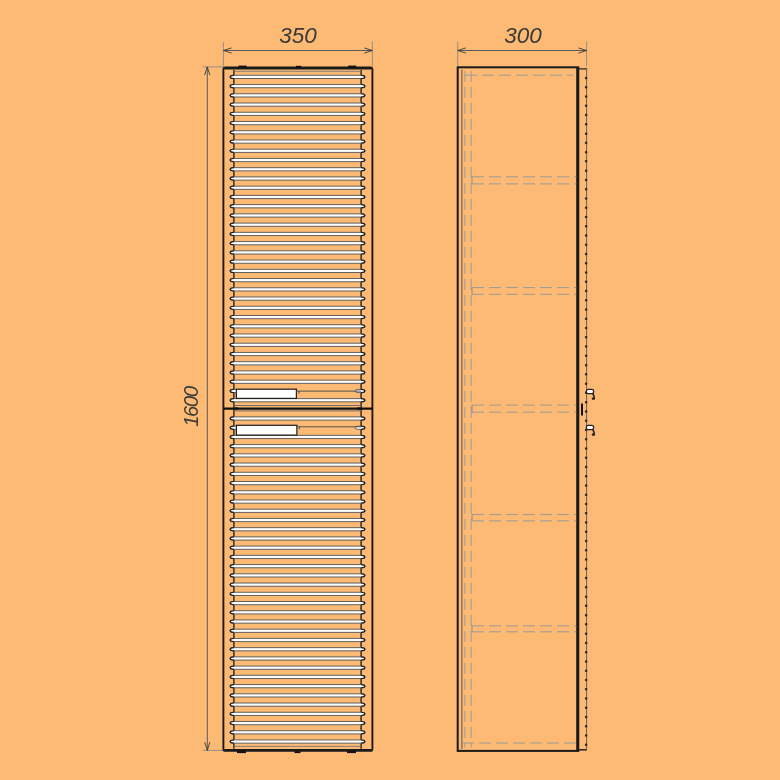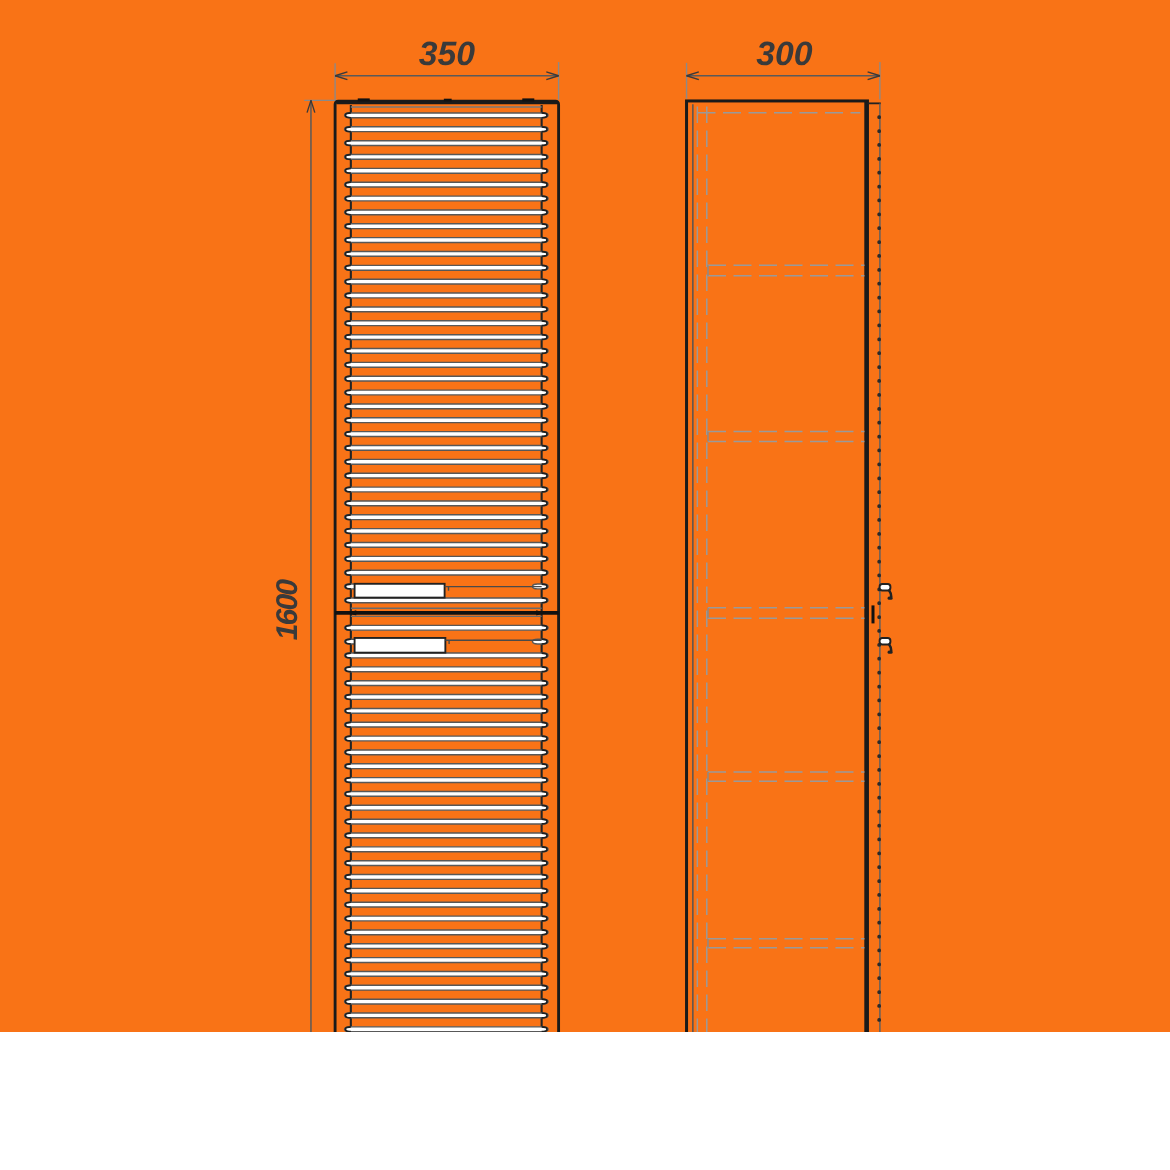--- a/index.html
+++ b/index.html
@@ -1,16 +1,16 @@
 <!DOCTYPE html>
 <html><head>
 <meta charset="utf-8">
 <style>
 html,body{margin:0;padding:0;background:#fff;}
-#page{width:780px;height:688px;background:#f97316;overflow:hidden;font-weight:bold;}
+#page{width:780px;height:780px;background:#fdba74;overflow:hidden;}
 </style>
 </head>
 <body>
 
 <div id="page">
 <svg width="780" height="780" viewBox="0 0 780 780">
 
 <line x1="223.4" y1="42.2" x2="223.4" y2="66.5" stroke="#8a8a8a" stroke-width="0.9" stroke-linecap="butt"></line>
 
 <line x1="372.4" y1="41.4" x2="372.4" y2="66.5" stroke="#8a8a8a" stroke-width="0.9" stroke-linecap="butt"></line>

